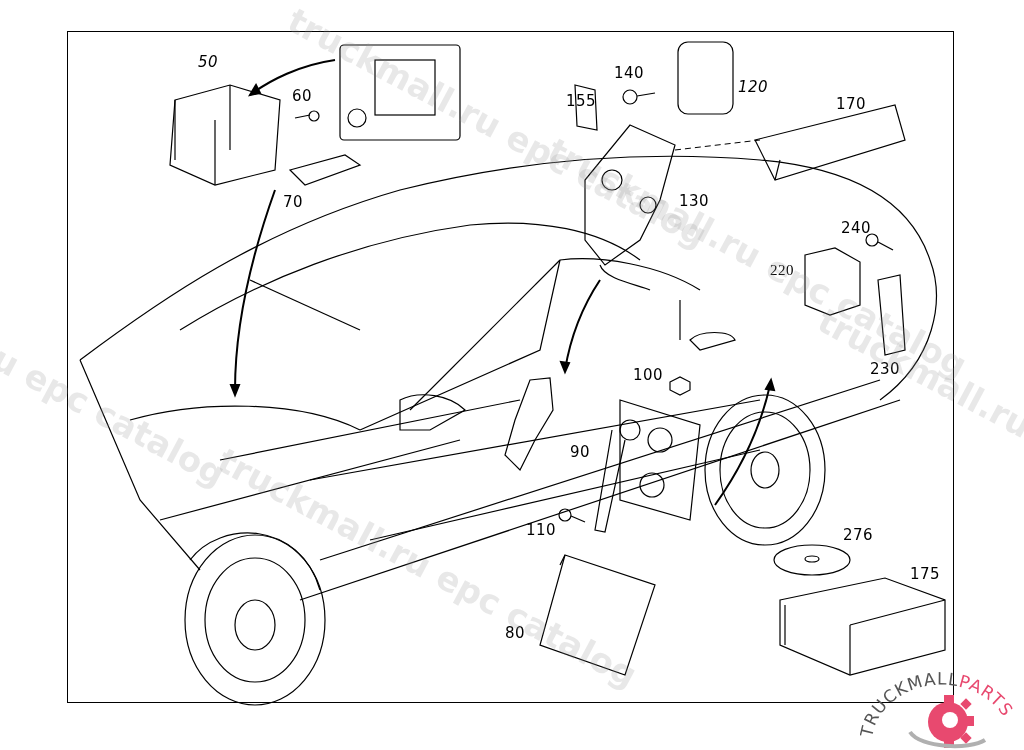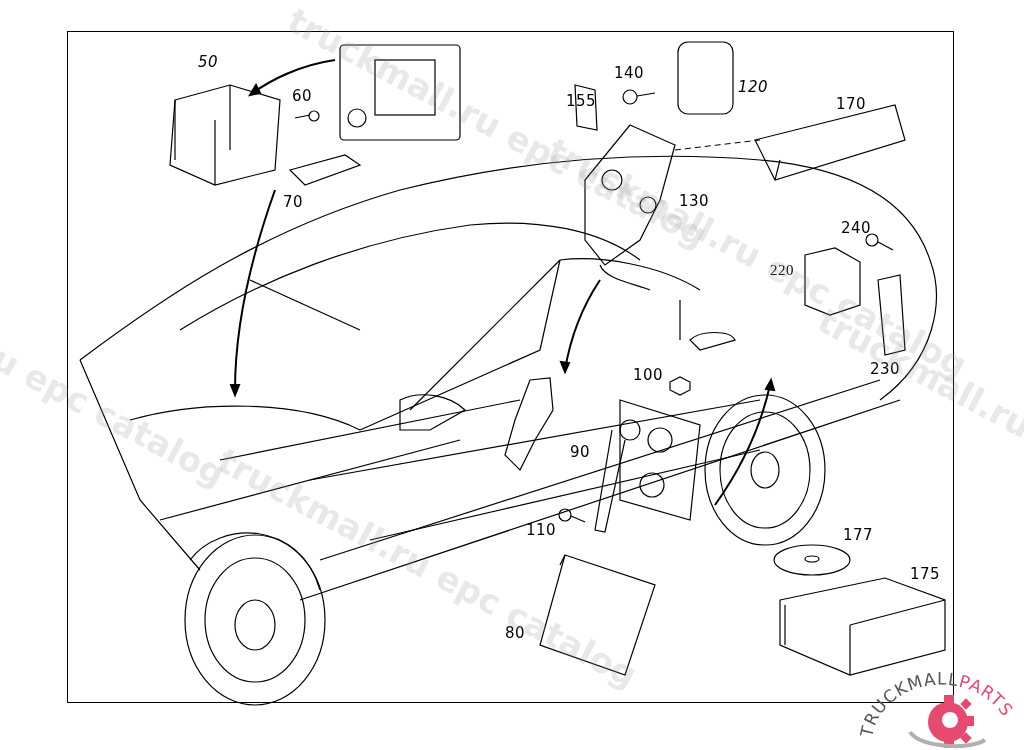--- a/index.html
+++ b/index.html
@@ -167,21 +167,21 @@
 <span class="lbl" style="left:505px;top:624px;">80</span>
 <span class="lbl" style="left:570px;top:443px;">90</span>
 <span class="lbl" style="left:633px;top:366px;text-align:right;">100</span>
 <span class="lbl" style="left:526px;top:521px;">110</span>
 <span class="lbl" style="left:738px;top:78px;font-style:italic;">120</span>
 <span class="lbl" style="left:679px;top:192px;">130</span>
 <span class="lbl" style="left:614px;top:64px;">140</span>
 <span class="lbl" style="left:566px;top:92px;text-align:right;">155</span>
 <span class="lbl" style="left:836px;top:95px;">170</span>
 <span class="lbl" style="left:910px;top:565px;">175</span>
-<span class="lbl" style="left:843px;top:526px;">177</span>
+<span class="lbl" style="left:843px;top:526px;">276</span>
 <span class="lbl" style="left:770px;top:262px;font-family:Liberation Serif, serif;">220</span>
 <span class="lbl" style="left:870px;top:360px;">230</span>
 <span class="lbl" style="left:841px;top:219px;">240</span>
 
 <span class="wm" style="left:300px;top:0px;transform:rotate(28deg);">truckmall.ru epc catalog</span>
 <span class="wm" style="left:-10px;top:330px;transform:rotate(28deg);">ru epc catalog</span>
 <span class="wm" style="left:230px;top:440px;transform:rotate(28deg);">truckmall.ru epc catalog</span>
 <span class="wm" style="left:560px;top:130px;transform:rotate(28deg);">truckmall.ru epc catalog</span>
 <span class="wm" style="left:830px;top:300px;transform:rotate(28deg);">truckmall.ru e</span>
 

